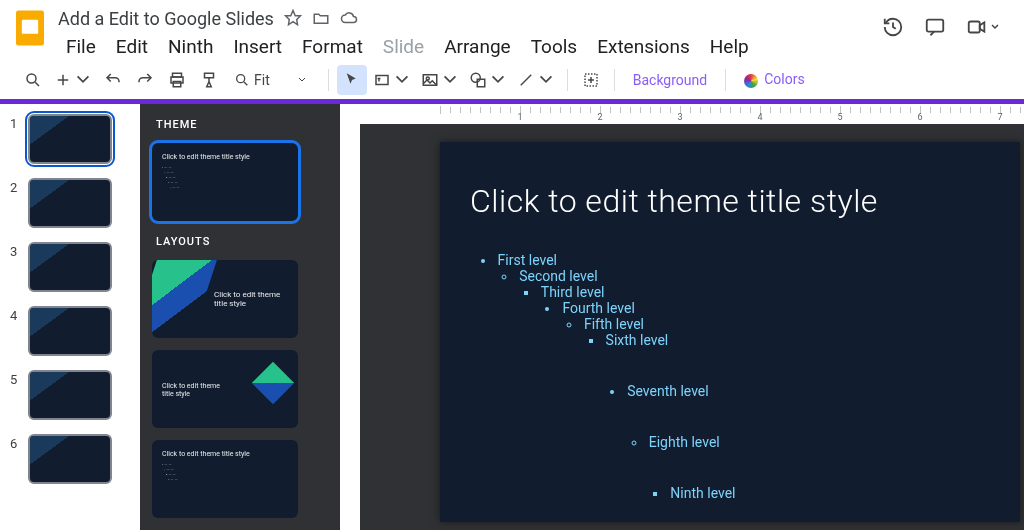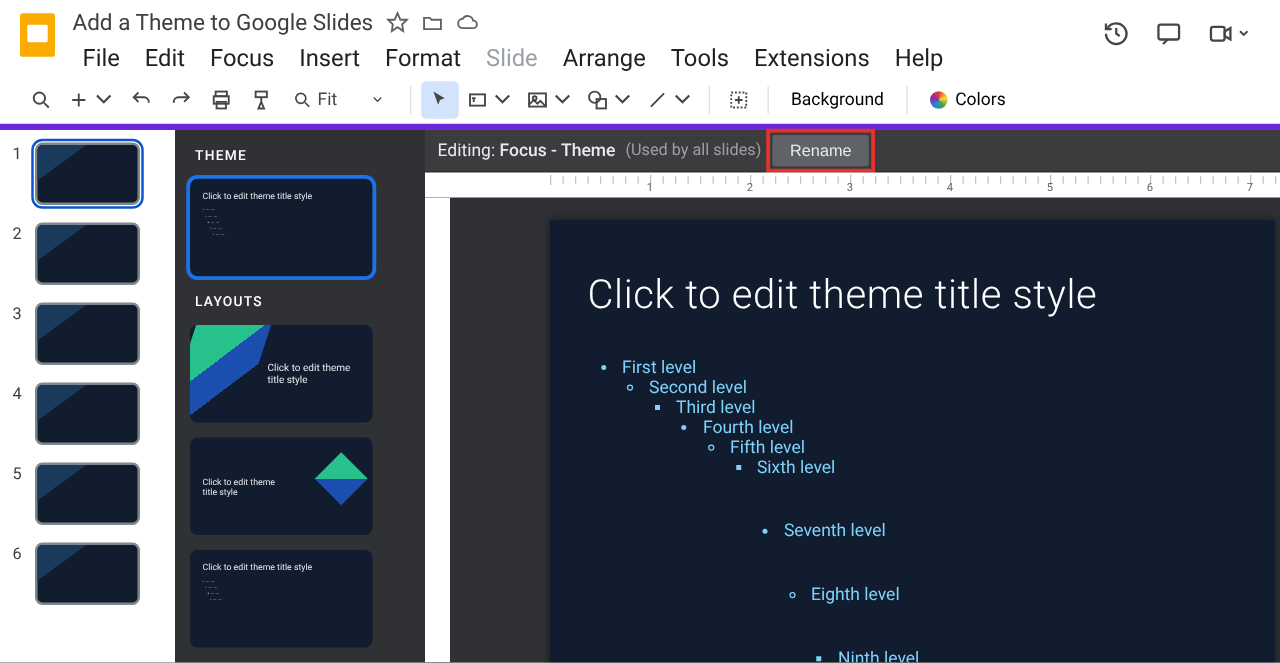--- a/index.html
+++ b/index.html
@@ -20,21 +20,21 @@
   .hdr-icon { width: 22px; height: 22px; color: #444746; display:flex; align-items:center; justify-content:center; }
   .camera-group { display:flex; align-items:center; gap:2px; }
 
   
   .toolbar { background: #fff; height: 44px; padding: 0 18px; display: flex; align-items: center; gap: 2px; border-bottom: 5px solid #6d28d9;}
   .tbtn { height: 30px; min-width: 30px; padding: 0 4px; border-radius: 4px; color: #444746; display:flex; align-items:center; justify-content:center; cursor:pointer; position:relative;}
   .tbtn svg { width: 18px; height: 18px; }
   .tbtn.active { background: #d3e3fd; }
   .tool-sep { width: 1px; height: 22px; background: #dadce0; margin: 0 6px; }
   .zoom { display:flex; align-items:center; gap:4px; padding: 0 8px; font-size: 14px; color:#444746; cursor:pointer; }
-  .tool-text { font-size: 14px; padding: 0 10px; color:#000000; cursor:pointer;}
+  .tool-text { font-size: 14px; padding: 0 10px; color:#8b5cf6; cursor:pointer;}
   .color-chip { width:14px; height:14px; border-radius:50%; background: conic-gradient(#e53935,#fdd835,#43a047,#1e88e5,#8e24aa,#e53935); display:inline-block; margin-right:6px; vertical-align:middle;}
   .dd-caret { margin-left:2px; }
 
   
   .content { display: flex; height: calc(530px - 104px); }
 
   
   .thumb-strip { width: 140px; background: #fff; padding: 10px 10px; overflow:hidden;}
   .thumb-row { display:flex; align-items:flex-start; gap:8px; margin-bottom: 14px; cursor:pointer;}
   .thumb-num { font-size: 13px; color:#3c4043; width:10px; padding-top:2px;}
@@ -89,41 +89,41 @@
 
 <div class="header">
   <div class="app-icon">
     <svg viewBox="0 0 24 30">
         <rect x="0" y="0" width="24" height="30" rx="2" fill="#f9ab00"></rect>
         <rect x="5" y="8" width="14" height="12" rx="1" fill="#fff"></rect>
       </svg>
   </div>
   <div class="title-area">
     <div class="doc-title-row">
-      <span class="doc-title">Add a Theme to Google Slides</span>
+      <span class="doc-title">Add a Edit to Google Slides</span>
       <span class="title-icon">
           <svg viewBox="0 0 24 24" fill="none" stroke="currentColor" stroke-width="2">
             <polygon points="12 2 15 9 22 9 17 14 18 21 12 17 6 21 7 14 2 9 9 9"></polygon>
           </svg>
         </span>
       <span class="title-icon">
           <svg viewBox="0 0 24 24" fill="none" stroke="currentColor" stroke-width="2">
             <path d="M3 7h6l2 2h10v10H3z"></path>
           </svg>
         </span>
       <span class="title-icon">
           <svg viewBox="0 0 24 24" fill="none" stroke="currentColor" stroke-width="2">
             <path d="M7 18a5 5 0 010-10 6 6 0 0111 2 4 4 0 010 8H7z"></path>
           </svg>
         </span>
     </div>
     <div class="menu-bar" id="menu-bar">
         <span class="menu-item">File</span>
         <span class="menu-item">Edit</span>
-        <span class="menu-item">Focus</span>
+        <span class="menu-item">Ninth</span>
         <span class="menu-item">Insert</span>
         <span class="menu-item">Format</span>
         <span class="menu-item highlight">Slide</span>
         <span class="menu-item">Arrange</span>
         <span class="menu-item">Tools</span>
         <span class="menu-item">Extensions</span>
         <span class="menu-item">Help</span>
       </div>
   </div>
   <div class="header-right">
@@ -320,27 +320,20 @@
         <div class="lt-text" style="left:10px;top:32px;font-size:7px;width:60px">Click to edit theme title style</div>
       </div>
       <div class="layout-thumb">
         <div class="lt-text lt-main">Click to edit theme title style</div>
         <div class="lt-text lt-nested">• — —<br>&nbsp;&nbsp;◦ — —<br>&nbsp;&nbsp;&nbsp;&nbsp;▪ — —<br>&nbsp;&nbsp;&nbsp;&nbsp;&nbsp;&nbsp;• — —</div>
       </div>
     </div>
   </div>
 
   <div class="editor">
-    <div class="editor-bar">
-      <span><span>Editing:</span> <b style="font-weight:500">Focus - Theme</b></span>
-      <span class="editor-sub">(Used by all slides)</span>
-      <span class="rename-highlight">
-        <button class="rename-btn">Rename</button>
-      </span>
-    </div>
     <div class="ruler" id="h-ruler">
         <div class="tick major" style="left: 100px;"></div>
         <div class="tick" style="left: 110px;"></div>
         <div class="tick" style="left: 120px;"></div>
         <div class="tick" style="left: 130px;"></div>
         <div class="tick" style="left: 140px;"></div>
         <div class="tick" style="left: 150px;"></div>
         <div class="tick" style="left: 160px;"></div>
         <div class="tick" style="left: 170px;"></div>
         <div class="tick major" style="left: 180px;"></div>

